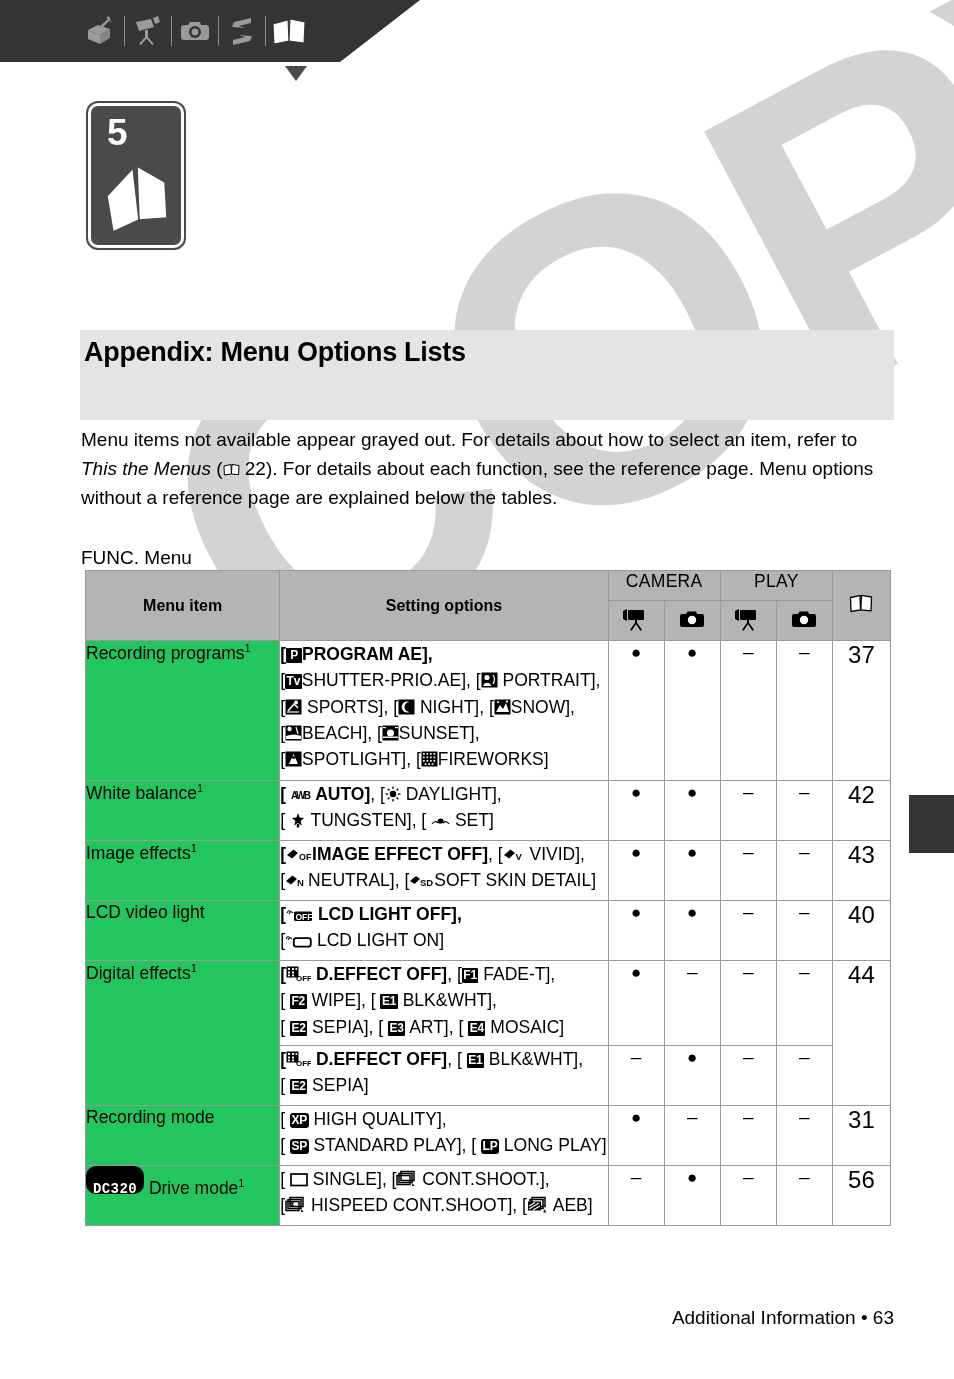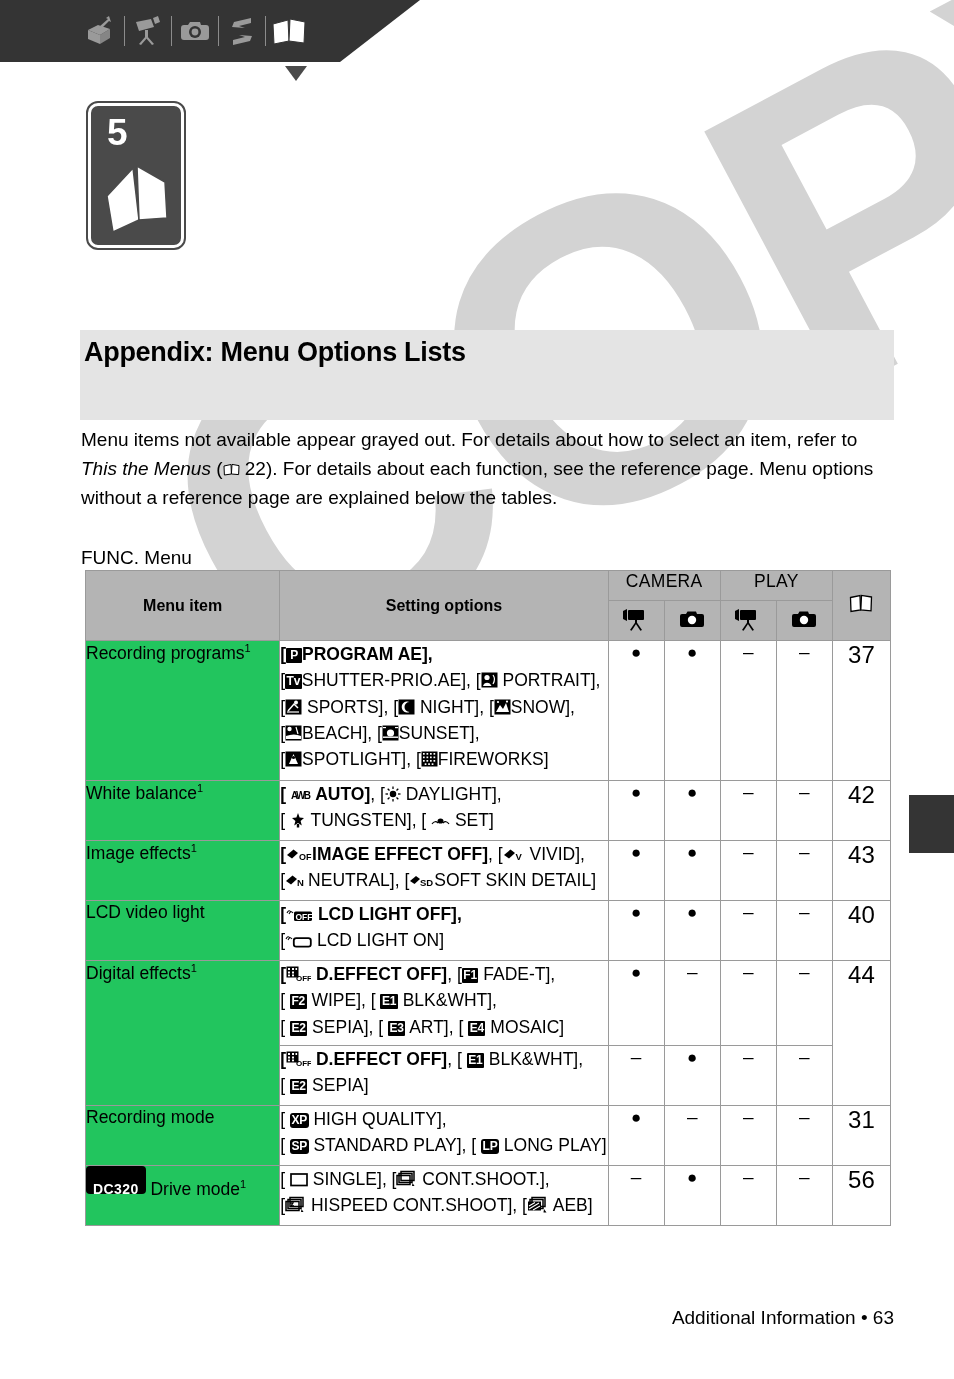--- a/index.html
+++ b/index.html
@@ -228,25 +228,25 @@
   .gl.round { border-radius:3px; }
   .gl.sq { border-radius:1px; }
   .gl-svg { vertical-align:-2px; }
 
   .dc320 {
     display:inline-block;
     background:#000;
     color:#fff;
     font-size:14px;
     font-weight:bold;
-    font-family:Liberation Sans, sans-serif;
+    font-family:Liberation Mono, monospace;
     line-height:19px;
     height:20px;
     padding:14px 7px;
-    border-radius:4px;
+    border-radius:10px;
     letter-spacing:0.4px;
     vertical-align:1px;
   }
 
   
   #side-tab {
     position:absolute;
     right:0; top:795px;
     width:45px; height:58px;
     background:#343434;

